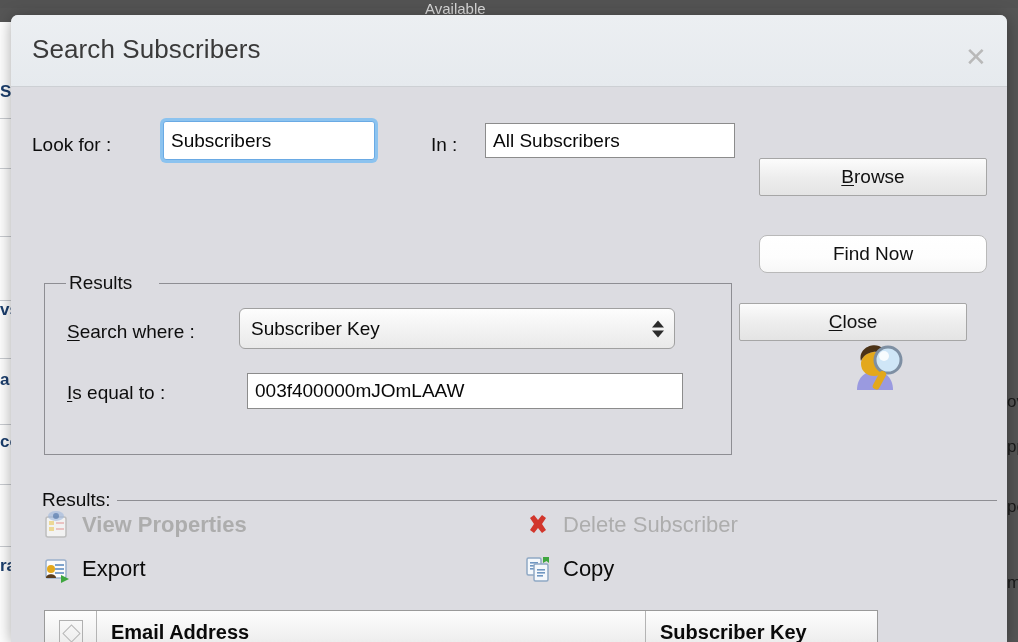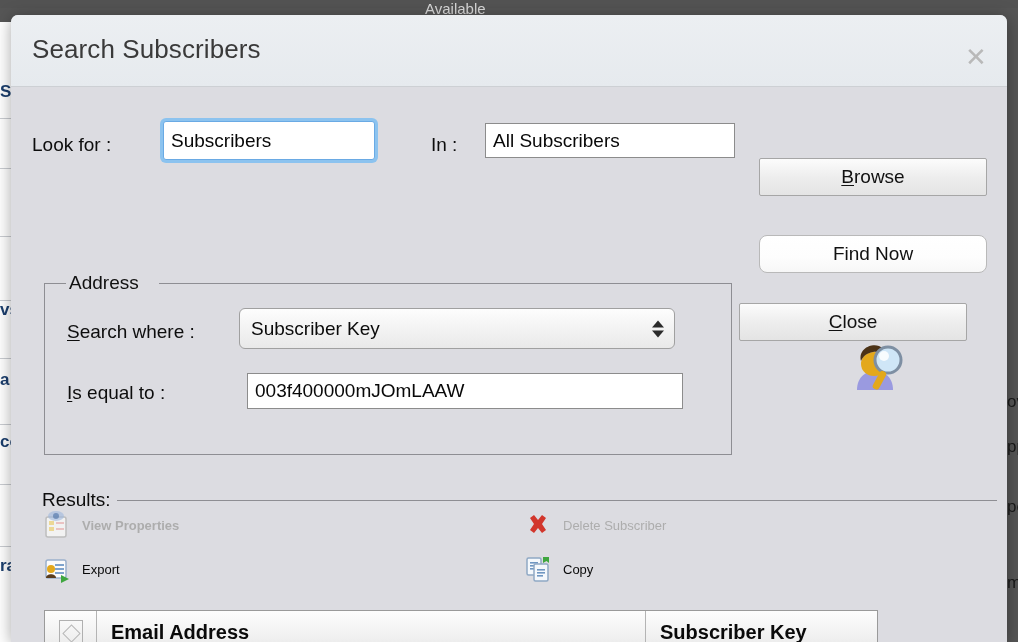--- a/index.html
+++ b/index.html
@@ -175,21 +175,21 @@
     font-size: 19px; color: #0d0d0d;
   }
   .results-rule {
     position: absolute; left: 106px; top: 413px;
     width: 880px; height: 1px; background: #8e8e93;
   }
 
   .action {
     position: absolute;
     display: flex; align-items: center; gap: 10px;
-    font-size: 13px; white-space: nowrap;
+    font-size: 22px; white-space: nowrap;
     cursor: default;
   }
   .action.enabled { color: #0a0a0a; }
   .action.disabled { color: #adadad; font-weight: bold; }
   .action.disabled.thin { font-weight: normal; }
   .action .ico { width: 30px; height: 30px; flex: 0 0 30px; position: relative; }
 
   
   .table {
     position: absolute; left: 33px; top: 523px;
@@ -292,21 +292,21 @@
           <path d="M18 34 a13 12 0 1 1 26 0 a13 12 0 1 1 -26 0" fill="#e3a81c"></path>
           <path d="M18 30 C18 17 44 17 44 30 C44 22 38 19 31 19 C24 19 18 22 18 30 Z" fill="#4b3217"></path>
           <path d="M18 31 C15 19 28 13 36 16 C44 19 45 28 43 32 C42 24 36 21 30 22 C24 23 20 26 18 31 Z" fill="#4b3217"></path>
           <circle cx="45" cy="30" r="13" fill="#cfe6f7" stroke="#7e8fa3" stroke-width="3"></circle>
           <circle cx="41" cy="26" r="5" fill="#ffffff" opacity=".85"></circle>
           <rect x="33" y="40" width="7" height="20" rx="3" fill="#e3a81c" transform="rotate(28 36 50)"></rect>
         </svg>
       </div>
 
       <div class="group-top-l" style="left:33px; width:22px; top:196px"></div>
-      <div class="group-title" style="left:58px; top:185px">Address</div>
+      <div class="group-title" style="left:58px; top:185px">Results</div>
       <div class="group-top-r" style="left:148px; width:573px; top:196px"></div>
       <div class="group" style="left:33px; top:196px; width:688px; height:172px"></div>
 
       <div class="lbl" style="left:56px; top:234px"><u>S</u>earch where :</div>
       <div class="select" style="left:228px; top:221px; width:436px; height:41px">
         <span>Subscriber Key</span>
         <span class="stepper">
           <span class="tri-up"></span>
           <span class="tri-dn"></span>
         </span>

